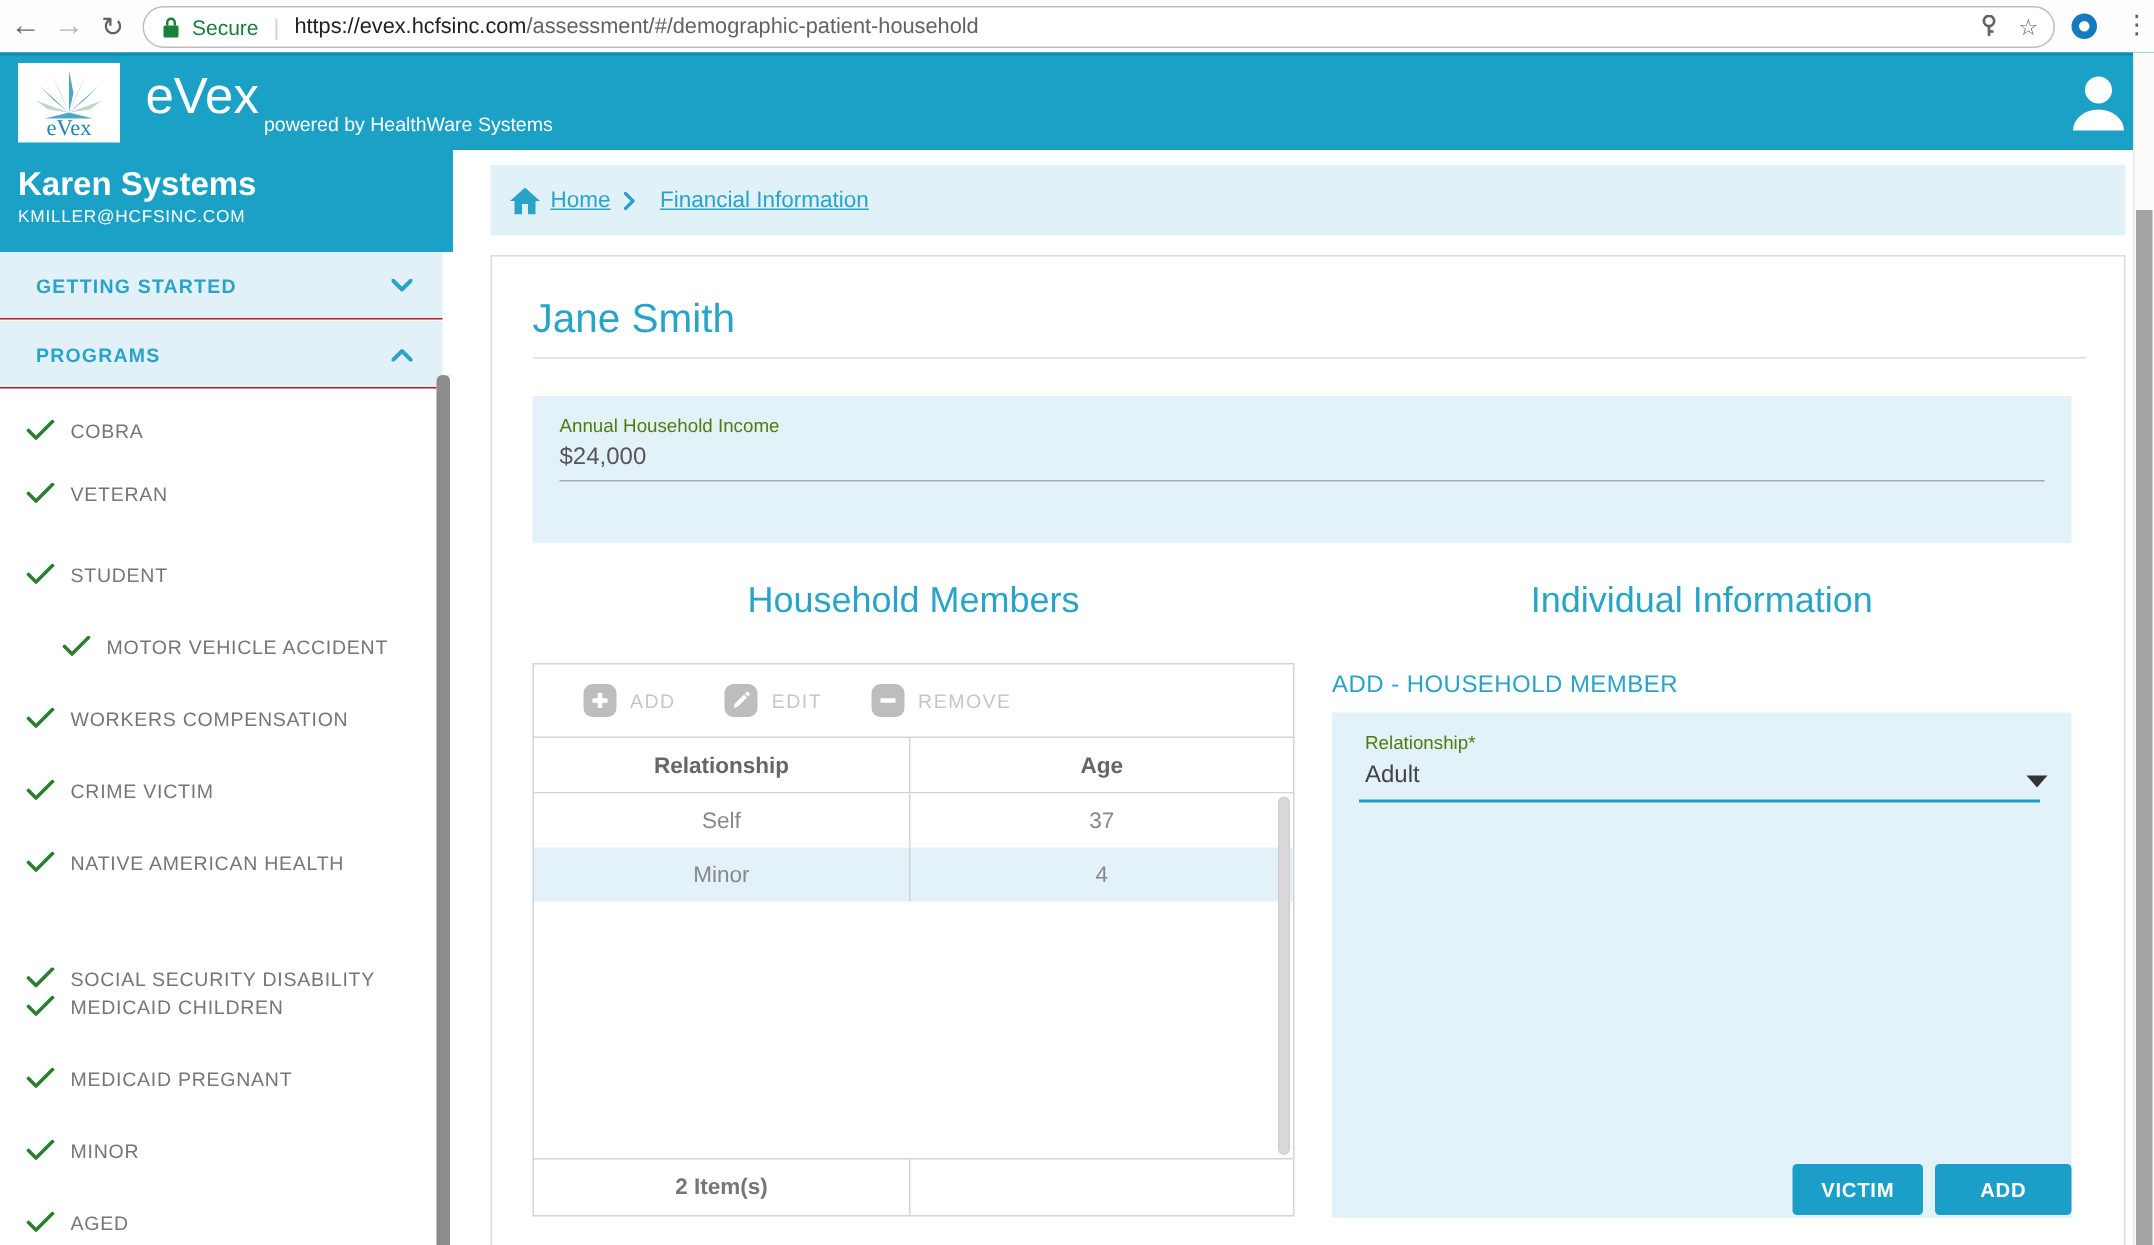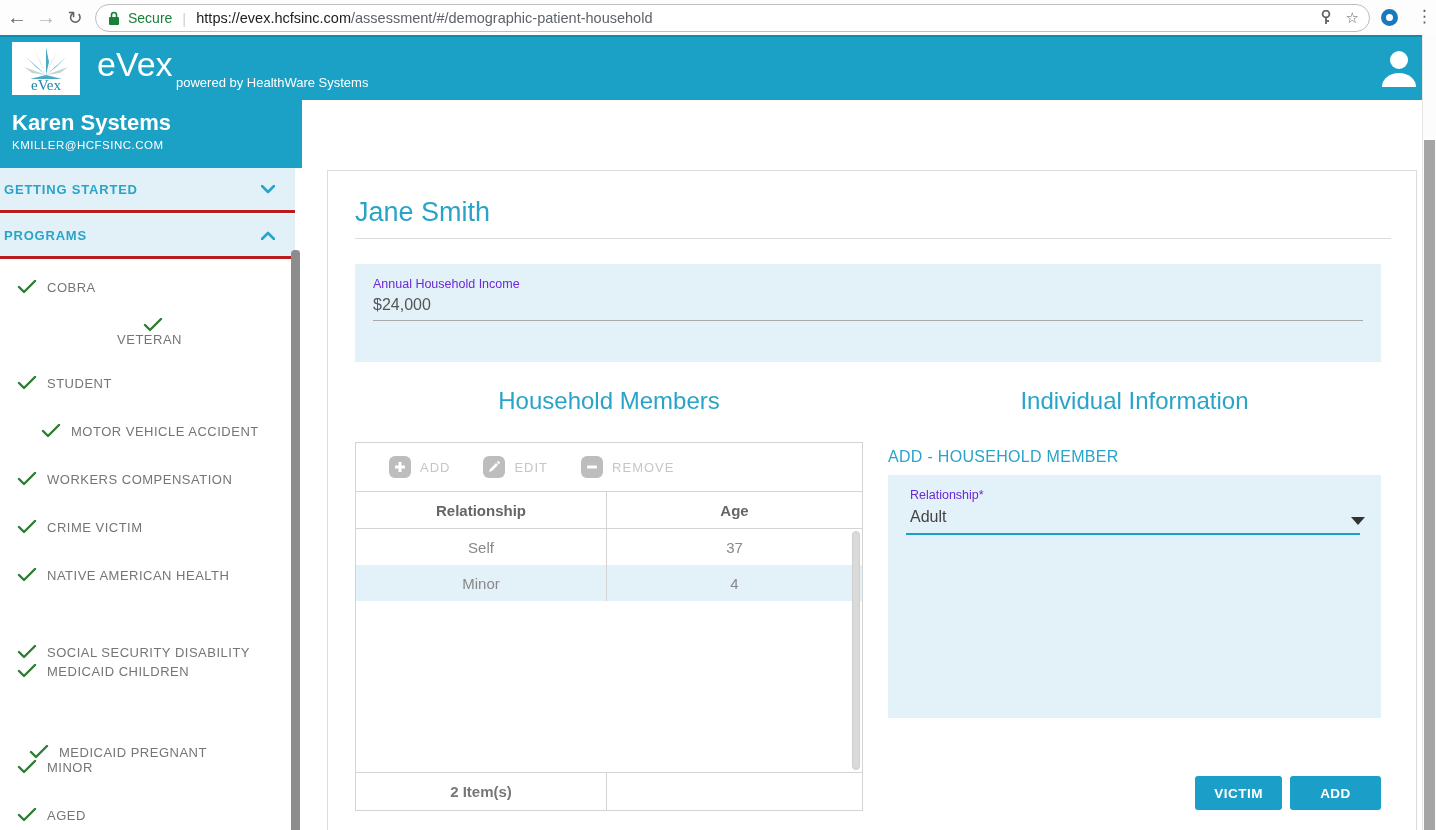--- a/index.html
+++ b/index.html
@@ -28,41 +28,41 @@
   .app-title { position:absolute; left:97px; top:8px; color:#fff; font-size:34px; }
   .powered { position:absolute; left:176px; top:38px; color:#fff; font-size:13px; }
   .user-ico { position:absolute; right:16px; top:10px; }
 
   
   .sidebar { position:absolute; left:0; top:100px; width:302px; height:730px; background:#fff; }
   .user-block { position:absolute; left:0; top:0; width:302px; height:68px; background:#1ba0c6; padding:10px 12px; }
   .user-name { color:#fff; font-size:22px; font-weight:bold; }
   .user-email { color:#fff; font-size:11.5px; letter-spacing:.5px; margin-top:3px; }
   .side-section { position:absolute; left:0; width:295px; height:45px; background:#e2f1f8;
-                  display:flex; align-items:center; justify-content:space-between; padding:0 20px 0 4px;
+                  display:flex; align-items:center; justify-content:space-between; padding:0 20px 0 24px;
                   color:#29a4c8; font-size:13px; font-weight:bold; letter-spacing:.8px; cursor:pointer;
-                  border-bottom:3px solid #b91c1c; }
+                  border-bottom:1px solid #b91c1c; }
   .prog-item { position:absolute; left:0; width:290px; height:48px; display:flex; align-items:center; cursor:pointer; }
   .prog-item .chk { margin-left:16px; width:22px; }
   .prog-item .lbl { margin-left:9px; color:#757575; font-size:13px; letter-spacing:.5px; }
   .side-track { position:absolute; left:291px; top:150px; width:9px; height:680px; background:#dcebf2; }
   .side-thumb { position:absolute; left:291px; top:150px; width:9px; height:595px; background:#8c8c8c; border-radius:4px; }
 
   
   .breadcrumb { position:absolute; left:327px; top:110px; width:1090px; height:47px; background:#e1f1f8;
                 display:flex; align-items:center; padding-left:13px; }
   .bc-link { color:#29a4c8; font-size:15px; text-decoration:underline; cursor:pointer; margin-left:7px; }
   .bc-sep { margin:0 9px; display:flex; align-items:center; }
 
   .card { position:absolute; left:327px; top:170px; width:1090px; height:700px; background:#fff; border:1px solid #dcdcdc; }
   .patient-name { position:absolute; left:27px; top:26px; color:#29a4c8; font-size:27px; }
   .name-rule { position:absolute; left:27px; top:67px; width:1036px; height:1px; background:#dcdcdc; }
 
   .income-panel { position:absolute; left:27px; top:93px; width:1026px; height:98px; background:#e3f1f9; }
-  .field-label { color:#6d28d9; font-size:12.5px; }
+  .field-label { color:#4d7c0f; font-size:12.5px; }
   .income-panel .field-label { position:absolute; left:18px; top:13px; }
   .income-value { position:absolute; left:18px; top:32px; color:#555; font-size:16px; }
   .income-line { position:absolute; left:18px; top:56px; width:990px; height:1px; background:#aaa; }
 
   .col-title { position:absolute; color:#29a4c8; font-size:24px; top:216px; text-align:center; }
   .left-title { left:27px; width:508px; }
   .right-title { left:560px; width:493px; }
 
   
   .hm-table { position:absolute; left:27px; top:271px; width:508px; height:369px; border:1px solid #d4d4d4; background:#fff; }
@@ -79,21 +79,21 @@
   .hm-row .rc { color:#888; font-size:15px; display:flex; align-items:center; justify-content:center; }
   .row0 { top:86px; background:#fff; }
   .row1 { top:122px; background:#e3f1f9; }
   .hm-foot { position:absolute; left:0; top:329px; width:506px; height:38px; border-top:1px solid #d4d4d4; display:flex; }
   .fc1 { width:251px; border-right:1px solid #d4d4d4; display:flex; align-items:center; justify-content:center;
          color:#777; font-size:15px; font-weight:bold; }
   .hm-thumb { position:absolute; left:496px; top:88px; width:8px; height:239px; background:#dadada; border-radius:4px; border:1px solid #cfcfcf; }
 
   
   .add-subtitle { position:absolute; left:560px; top:277px; color:#29a4c8; font-size:16px; letter-spacing:.3px; }
-  .ind-panel { position:absolute; left:560px; top:304px; width:493px; height:243px; background:#e3f1f9; }
+  .ind-panel { position:absolute; left:560px; top:304px; width:493px; height:337px; background:#e3f1f9; }
   .ind-panel .field-label { position:absolute; left:22px; top:13px; }
   .rel-value { position:absolute; left:22px; top:33px; color:#444; font-size:16px; }
   .dd-arrow { position:absolute; right:16px; top:42px; width:0; height:0;
               border-left:7px solid transparent; border-right:7px solid transparent; border-top:8px solid #333; }
   .rel-line { position:absolute; left:18px; top:58px; width:454px; height:2px; background:#1b9fc8; }
   .btn { position:absolute; top:605px; height:34px; background:#1b9fc8; color:#fff; border:none; border-radius:3px;
          font-family:"Liberation Sans", sans-serif; font-size:13.5px; font-weight:bold; letter-spacing:.5px; cursor:pointer; }
   .btn-cancel { left:867px; width:87px; }
   .btn-add { left:962px; width:91px; }
 
@@ -176,21 +176,21 @@
         <polyline points="1,8 7,2 13,8" fill="none" stroke="#29a4c8" stroke-width="2.6" stroke-linecap="round" stroke-linejoin="round"></polyline>
       </svg>
     </div>
 
     <div class="prog-item" style="top:163px;">
       <svg class="chk" width="18" height="14" viewBox="0 0 18 14">
           <polyline points="1,7 6,12 17,1" fill="none" stroke="#2e7d32" stroke-width="2.4" stroke-linecap="round" stroke-linejoin="round"></polyline>
         </svg>
       <span class="lbl">COBRA</span>
     </div>
-    <div class="prog-item" style="top:218px;flex-direction:column;">
+    <div class="prog-item" style="top:205px;">
       <svg class="chk" width="18" height="14" viewBox="0 0 18 14">
           <polyline points="1,7 6,12 17,1" fill="none" stroke="#2e7d32" stroke-width="2.4" stroke-linecap="round" stroke-linejoin="round"></polyline>
         </svg>
       <span class="lbl">VETERAN</span>
     </div>
     <div class="prog-item" style="top:259px;">
       <svg class="chk" width="18" height="14" viewBox="0 0 18 14">
           <polyline points="1,7 6,12 17,1" fill="none" stroke="#2e7d32" stroke-width="2.4" stroke-linecap="round" stroke-linejoin="round"></polyline>
         </svg>
       <span class="lbl">STUDENT</span>
@@ -224,21 +224,21 @@
           <polyline points="1,7 6,12 17,1" fill="none" stroke="#2e7d32" stroke-width="2.4" stroke-linecap="round" stroke-linejoin="round"></polyline>
         </svg>
       <span class="lbl">SOCIAL SECURITY DISABILITY</span>
     </div>
     <div class="prog-item" style="top:547px;">
       <svg class="chk" width="18" height="14" viewBox="0 0 18 14">
           <polyline points="1,7 6,12 17,1" fill="none" stroke="#2e7d32" stroke-width="2.4" stroke-linecap="round" stroke-linejoin="round"></polyline>
         </svg>
       <span class="lbl">MEDICAID CHILDREN</span>
     </div>
-    <div class="prog-item" style="top:628px;padding-left:12px;">
+    <div class="prog-item" style="top:595px;">
       <svg class="chk" width="18" height="14" viewBox="0 0 18 14">
           <polyline points="1,7 6,12 17,1" fill="none" stroke="#2e7d32" stroke-width="2.4" stroke-linecap="round" stroke-linejoin="round"></polyline>
         </svg>
       <span class="lbl">MEDICAID PREGNANT</span>
     </div>
     <div class="prog-item" style="top:643px;">
       <svg class="chk" width="18" height="14" viewBox="0 0 18 14">
           <polyline points="1,7 6,12 17,1" fill="none" stroke="#2e7d32" stroke-width="2.4" stroke-linecap="round" stroke-linejoin="round"></polyline>
         </svg>
       <span class="lbl">MINOR</span>
@@ -247,20 +247,32 @@
       <svg class="chk" width="18" height="14" viewBox="0 0 18 14">
           <polyline points="1,7 6,12 17,1" fill="none" stroke="#2e7d32" stroke-width="2.4" stroke-linecap="round" stroke-linejoin="round"></polyline>
         </svg>
       <span class="lbl">AGED</span>
     </div>
 
     <div class="side-track"></div>
     <div class="side-thumb"></div>
   </div>
 
+  <div class="breadcrumb">
+    <svg width="20" height="18" viewBox="0 0 20 18">
+      <path d="M10 0 L20 9 H17 V18 H12 V11 H8 V18 H3 V9 H0 Z" fill="#29a4c8"></path>
+    </svg>
+    <span class="bc-link">Home</span>
+    <span class="bc-sep">
+      <svg width="8" height="12" viewBox="0 0 8 12">
+          <polyline points="1,1 6,6 1,11" fill="none" stroke="#29a4c8" stroke-width="2.2" stroke-linecap="round" stroke-linejoin="round"></polyline>
+        </svg>
+    </span>
+    <span class="bc-link">Financial Information</span>
+  </div>
 
   <div class="card">
     <div class="patient-name">Jane Smith</div>
     <div class="name-rule"></div>
 
     <div class="income-panel">
       <div class="field-label">Annual Household Income</div>
       <div class="income-value">$24,000</div>
       <div class="income-line"></div>
     </div>

